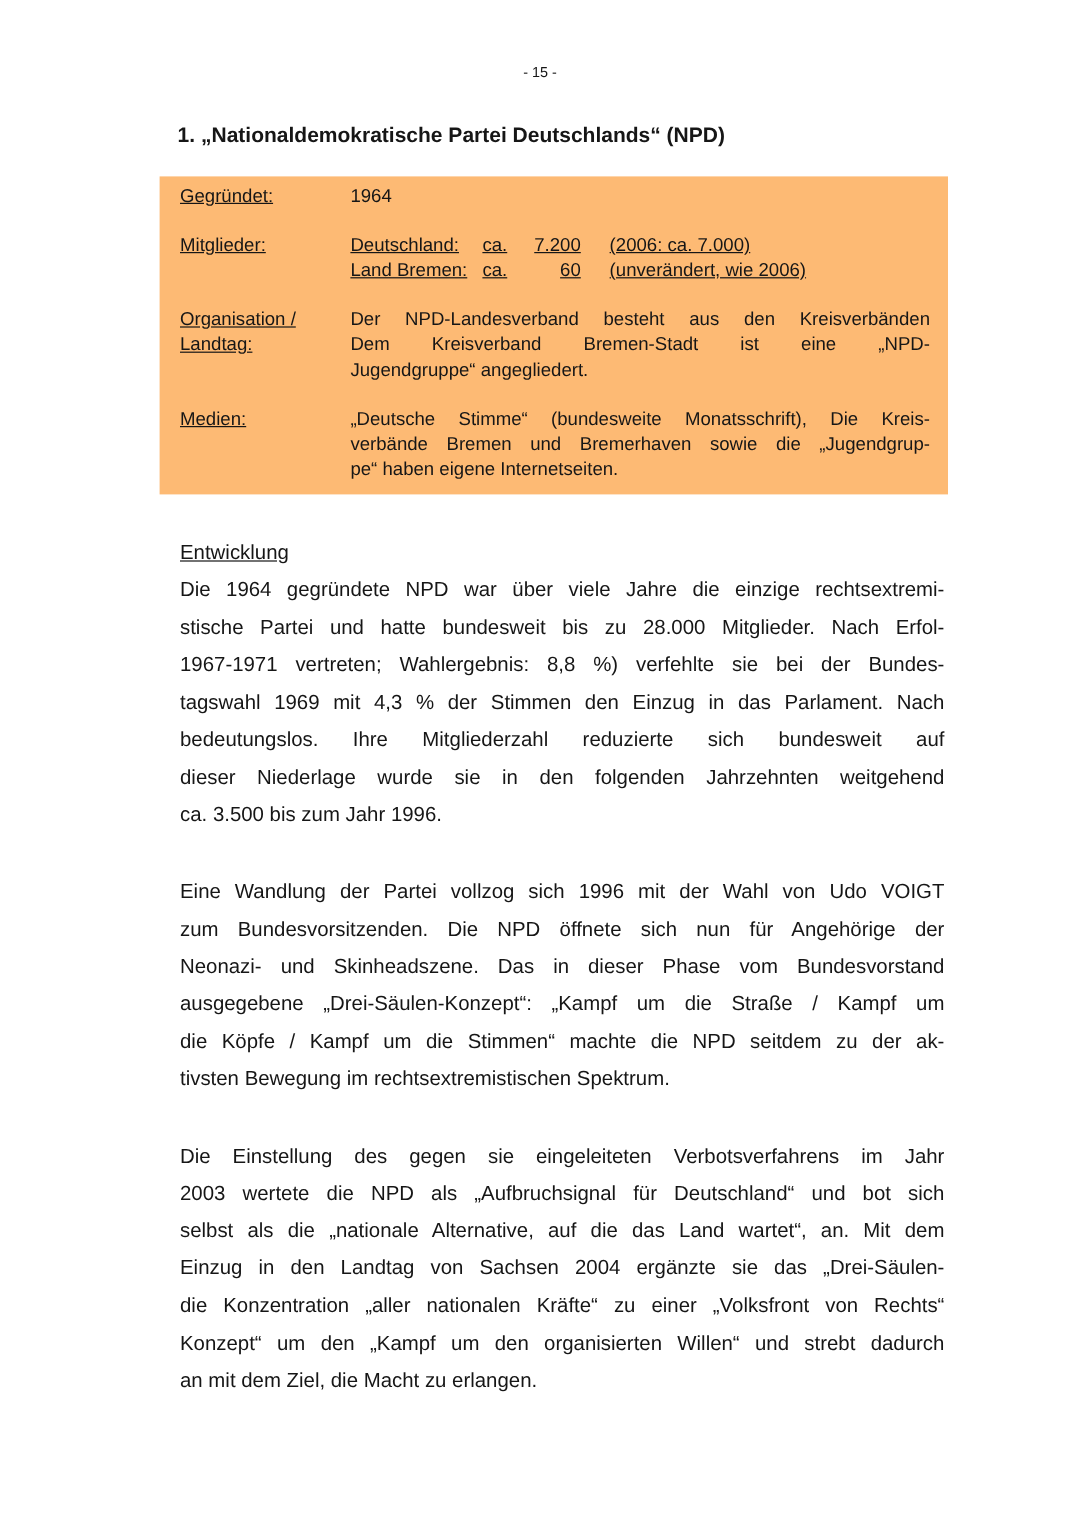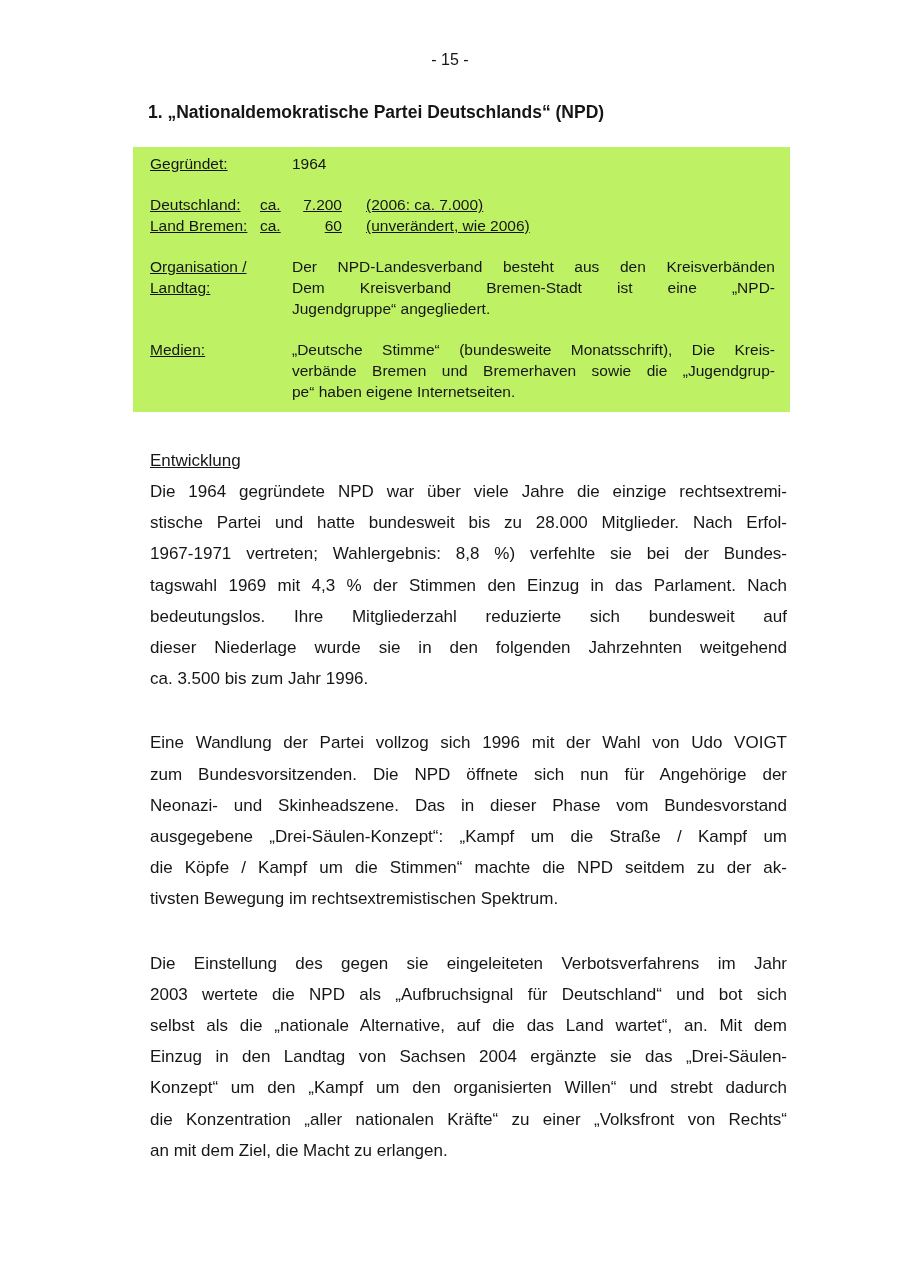--- a/index.html
+++ b/index.html
@@ -7,21 +7,21 @@
     width: 900px;
     height: 1273px;
     background: #ffffff;
     color: #161616;
     font-family: "Liberation Sans", sans-serif;
     overflow: hidden;
   }
   .page { padding-top: 50px; }
   .pagenum {
     text-align: center;
-    font-size: 16px;
+    font-size: 12px;
     line-height: 20px;
   }
   .heading {
     margin: 31px 0 0 148px;
     font-size: 17.5px;
     font-weight: bold;
     line-height: 22px;
   }
   .heading .underl { }
 
@@ -63,30 +63,33 @@
 <body>
 
 <div class="page">
 
   <div class="pagenum">- 15 -</div>
 
   <div class="heading">
     <span>1. </span><span class="underl">„Nationaldemokratische Partei Deutschlands“ (NPD)</span>
   </div>
 
-  <div class="infobox" style="background: #bef264;">
+  <div class="infobox" style="background: #fdba74;">
       <div class="box-row">
         <div class="box-label">
           <div><span class="lbl">Gegründet:</span></div>
         </div>
         <div class="box-value">
           <div class="pline">1964</div>
         </div>
       </div>
       <div class="box-row">
+        <div class="box-label">
+          <div><span class="lbl">Mitglieder:</span></div>
+        </div>
         <div class="box-value">
           <div class="mcols">
             <span class="m-region">Deutschland:</span>
             <span class="m-approx">ca.</span>
             <span class="m-count">7.200</span>
             <span class="m-note">(2006: ca. 7.000)</span>
           </div>
           <div class="mcols">
             <span class="m-region">Land Bremen:</span>
             <span class="m-approx">ca.</span>
@@ -136,20 +139,20 @@
           <div class="jline">Neonazi- und Skinheadszene. Das in dieser Phase vom Bundesvorstand</div>
           <div class="jline">ausgegebene „Drei-Säulen-Konzept“: „Kampf um die Straße / Kampf um</div>
           <div class="jline">die Köpfe / Kampf um die Stimmen“ machte die NPD seitdem zu der ak-</div>
           <div class="jline last">tivsten Bewegung im rechtsextremistischen Spektrum.</div>
         </div>
         <div class="para">
           <div class="jline">Die Einstellung des gegen sie eingeleiteten Verbotsverfahrens im Jahr</div>
           <div class="jline">2003 wertete die NPD als „Aufbruchsignal für Deutschland“ und bot sich</div>
           <div class="jline">selbst als die „nationale Alternative, auf die das Land wartet“, an. Mit dem</div>
           <div class="jline">Einzug in den Landtag von Sachsen 2004 ergänzte sie das „Drei-Säulen-</div>
+          <div class="jline">die Konzentration „aller nationalen Kräfte“ zu einer „Volksfront von Rechts“</div>
           <div class="jline">Konzept“ um den „Kampf um den organisierten Willen“ und strebt dadurch</div>
-          <div class="jline">die Konzentration „aller nationalen Kräfte“ zu einer „Volksfront von Rechts“</div>
           <div class="jline last">an mit dem Ziel, die Macht zu erlangen.</div>
         </div>
       </div>
   </div>
 
 </div>
 
 </body></html>

